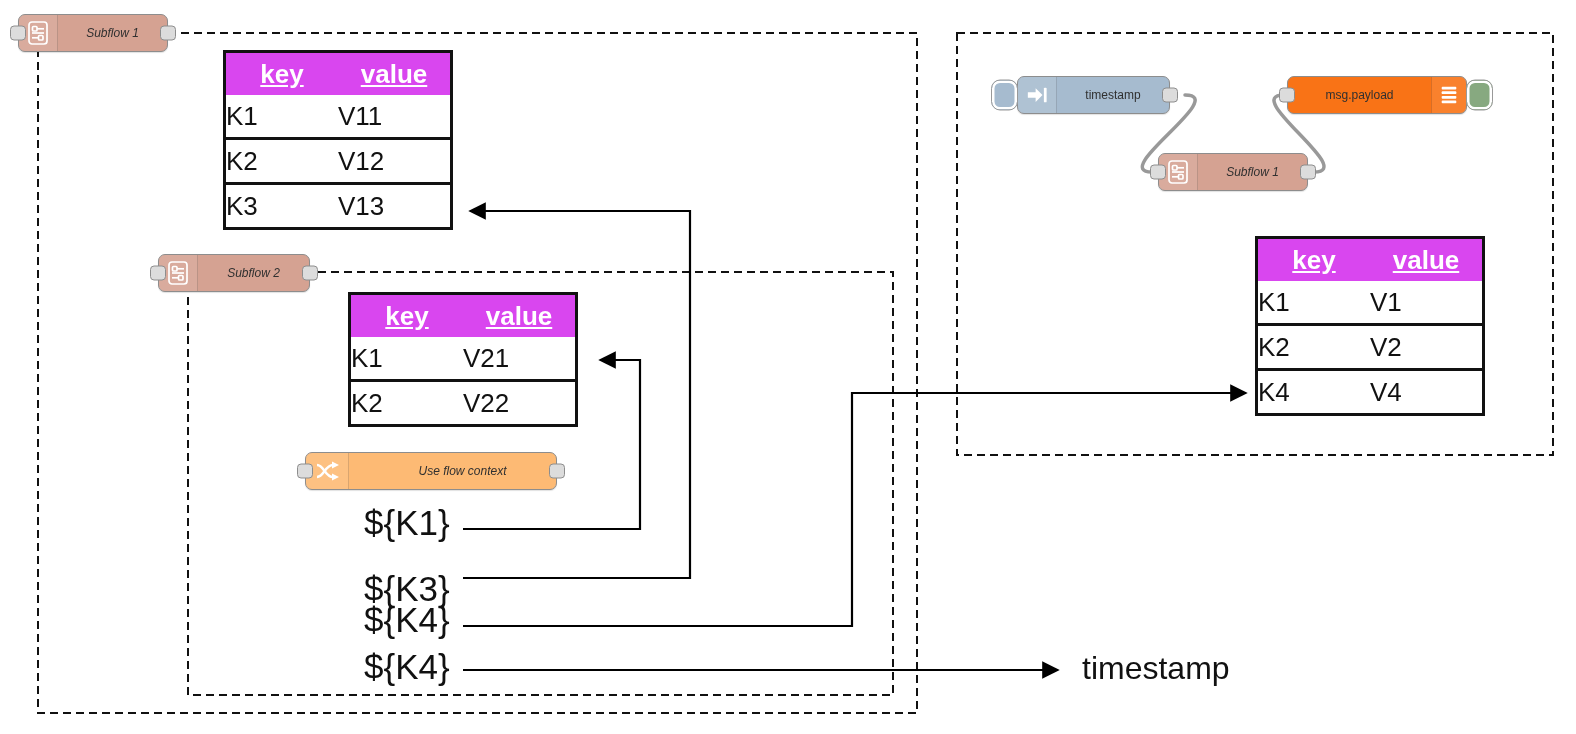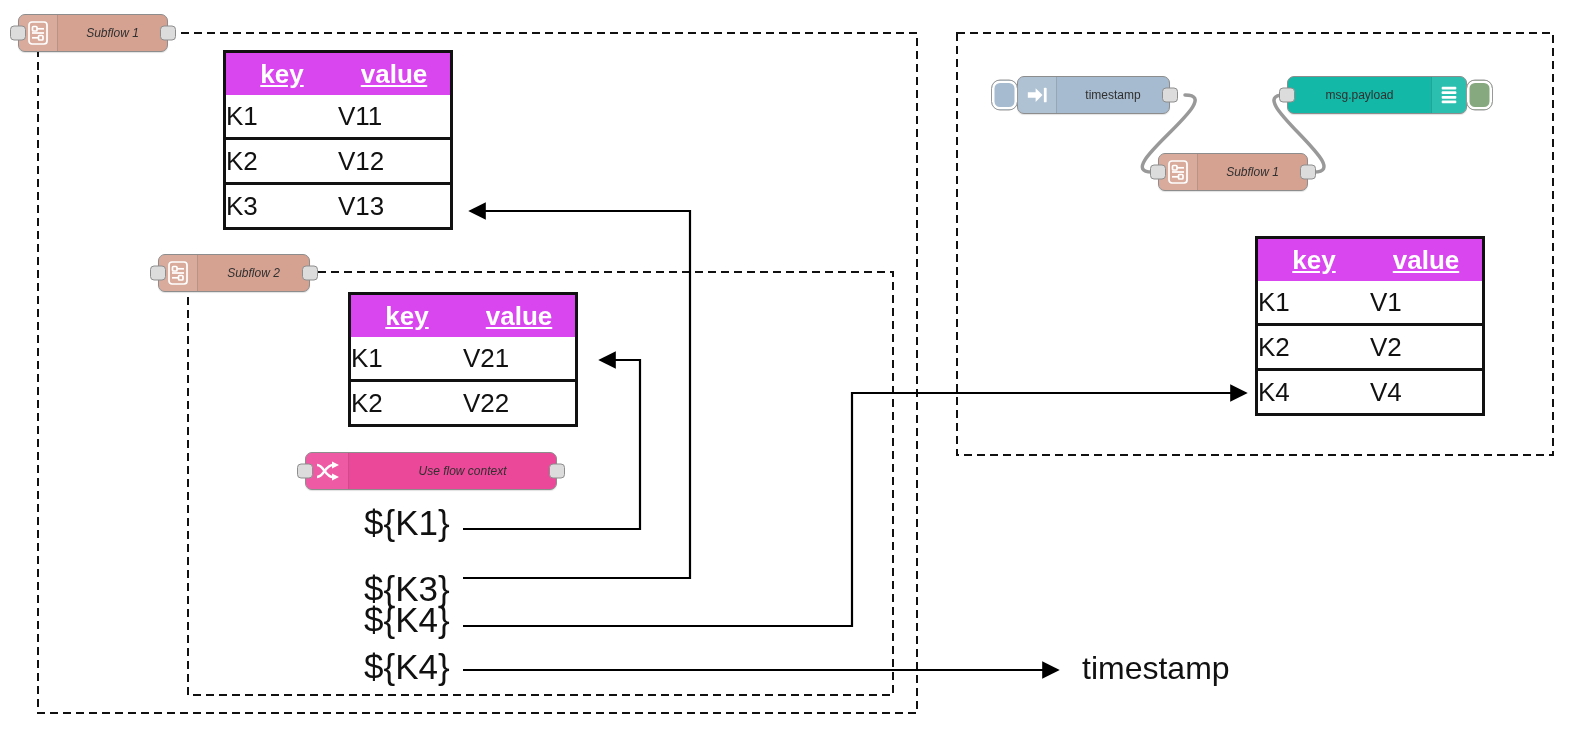--- a/index.html
+++ b/index.html
@@ -10,22 +10,22 @@
   svg.layer{position:absolute;left:0;top:0;z-index:1;}
 
   
   .nr-node{
     position:absolute;height:38px;border:1.5px solid #8d8d8d;border-radius:7px;
     box-sizing:border-box;display:flex;align-items:stretch;z-index:4;
     box-shadow:0 1px 1px rgba(0,0,0,0.12);
   }
   .nr-node.subflow{background:#d5a292;}
   .nr-node.inject{background:#a6bbcf;}
-  .nr-node.debug{background:#14b8a6;}
-  .nr-node.change{background:#ec4899;gap:20px;}
+  .nr-node.debug{background:#f97316;}
+  .nr-node.change{background:#fdba74;gap:20px;}
   .icon-area{
     width:38px;display:flex;align-items:center;justify-content:center;
     background:rgba(255,255,255,0.10);
     border-right:1px solid rgba(0,0,0,0.14);
     border-radius:5px 0 0 5px;flex:0 0 auto;
   }
   .icon-area.right{
     border-right:none;border-left:1px solid rgba(0,0,0,0.14);
     border-radius:0 5px 5px 0;width:34px;
   }

